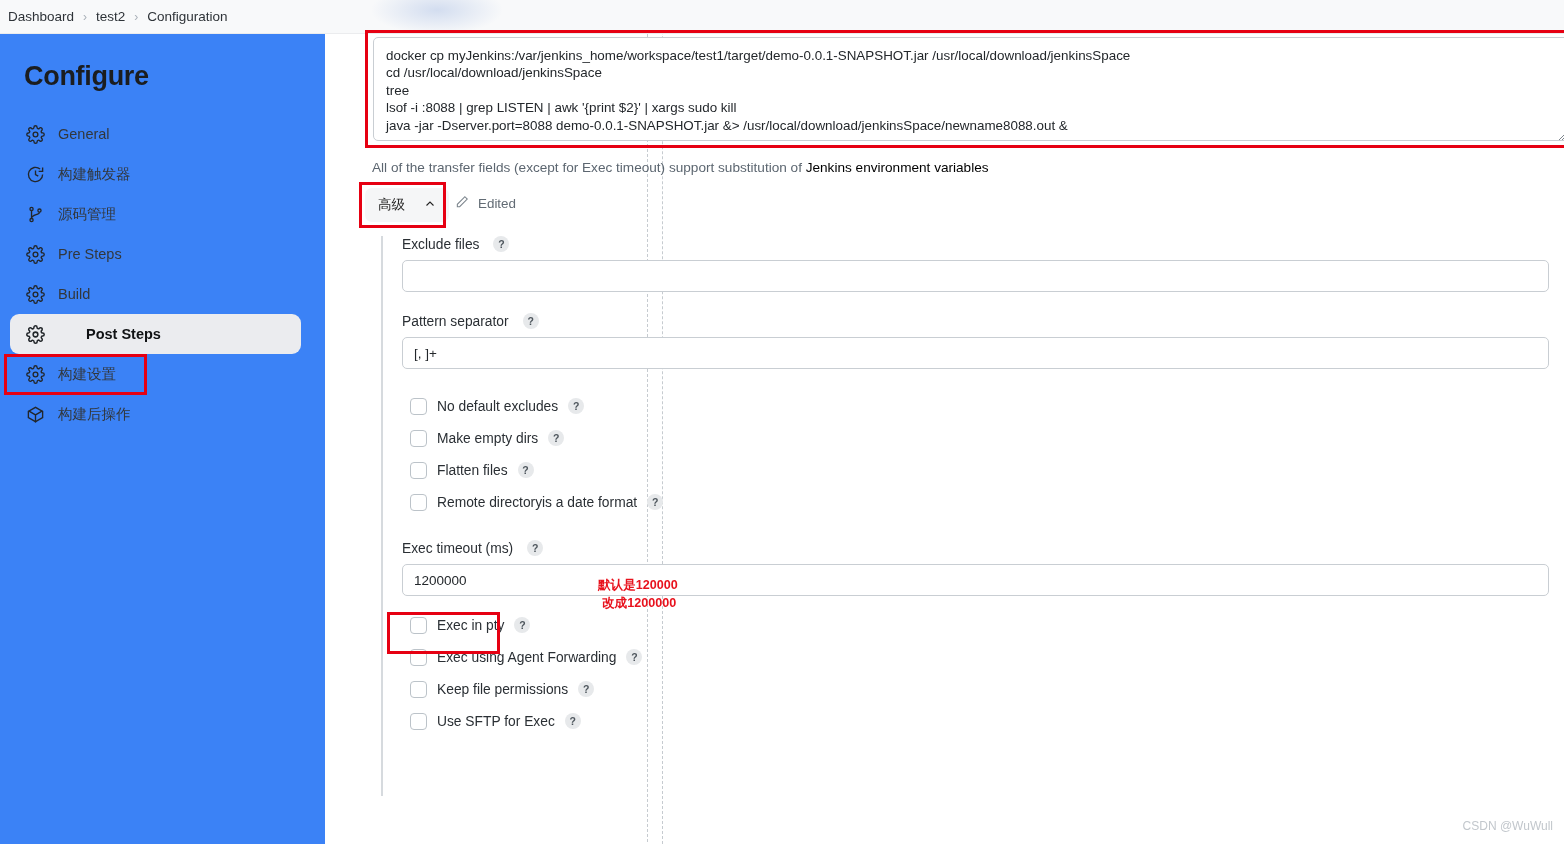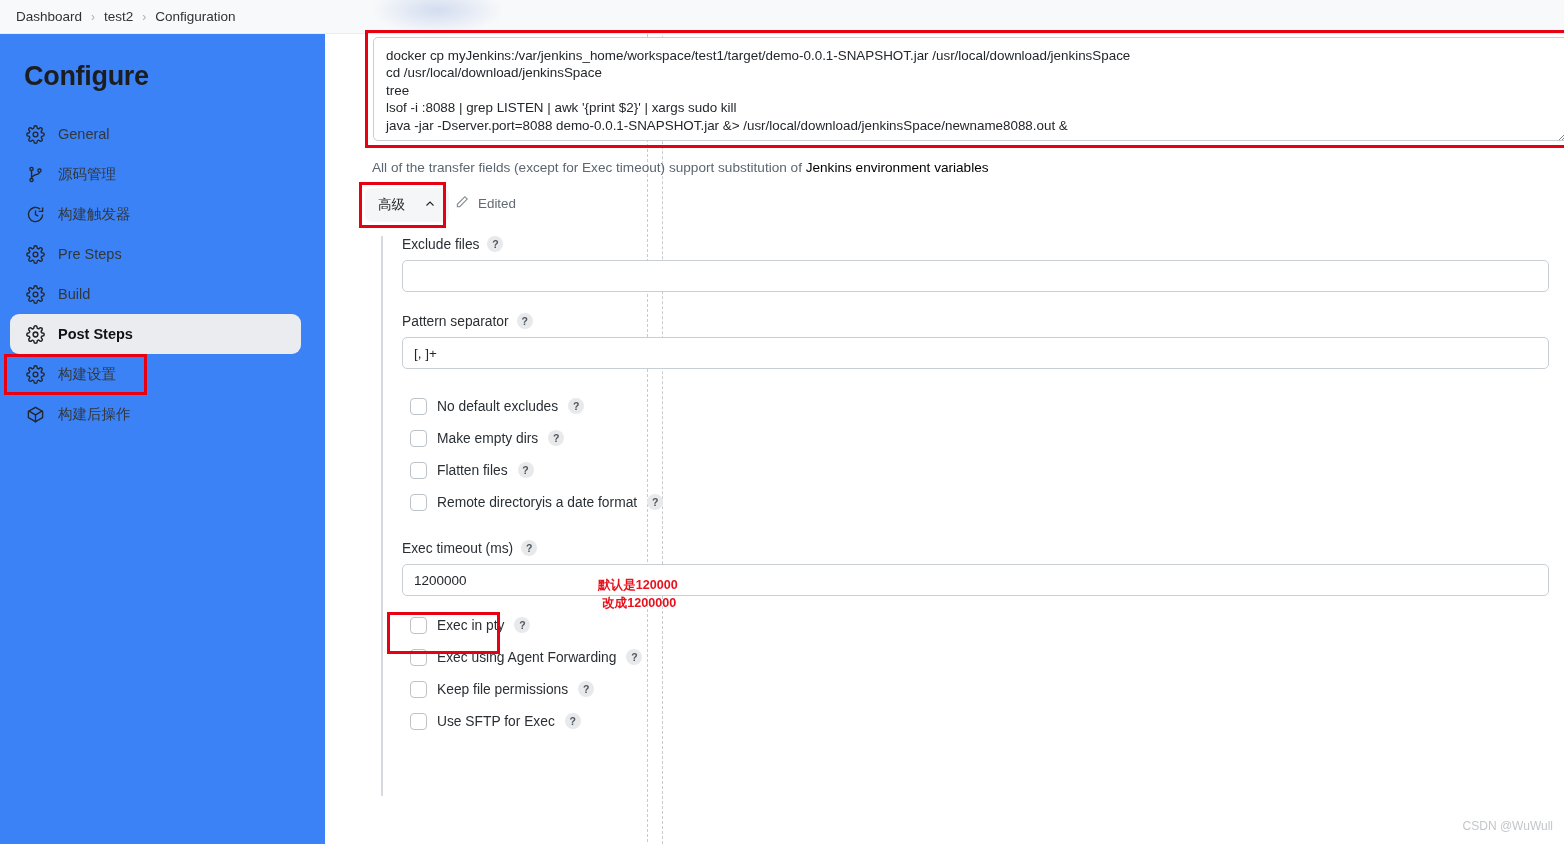--- a/index.html
+++ b/index.html
@@ -13,21 +13,21 @@
 
   
   .breadcrumb-bar {
     position: absolute;
     top: 0; left: 0;
     width: 1564px; height: 34px;
     background: #f8f9fa;
     border-bottom: 1px solid #ebecee;
     display: flex;
     align-items: center;
-    padding-left: 10px;
+    padding-left: 2px;
     z-index: 5;
   }
   .bc-blob {
     position: absolute;
     left: 372px; top: -14px;
     width: 130px; height: 48px;
     background: radial-gradient(ellipse at center, rgba(180,198,231,.55) 0%, rgba(248,249,250,0) 72%);
     pointer-events: none;
   }
   .bc-item {
@@ -61,21 +61,21 @@
   .nav-item {
     position: relative;
     display: flex;
     align-items: center;
     height: 40px;
     margin: 0 24px 0 10px;
     padding-left: 14px;
     border-radius: 9px;
     cursor: pointer;
   }
-  .nav-item.active { background: #ebecef; }
+  .nav-item.active { background: #ebecef; gap: 28px; }
   .nav-icon {
     width: 22px; height: 22px;
     margin-right: 12px;
     flex: 0 0 22px;
     display: flex; align-items: center; justify-content: center;
     color: #22262a;
   }
   .nav-label {
     font-size: 14.5px;
     color: #32373c;
@@ -182,21 +182,21 @@
   .adv-panel {
     position: absolute;
     left: 56px; top: 202px;
     width: 1184px; height: 560px;
     border-left: 2px solid #d6dade;
     padding-left: 19px;
   }
   .field-label {
     display: flex;
     align-items: center;
-    gap: 8px;
+    gap: 14px;
     font-size: 13.8px;
     color: #2a2f34;
     margin-bottom: 8px;
   }
   .help-badge {
     width: 16px; height: 16px;
     border-radius: 50%;
     background: #e7e9eb;
     color: #4e565d;
     font-size: 10.5px;
@@ -289,38 +289,38 @@
           <circle cx="12" cy="12" r="3"></circle>
           <path d="M19.4 15a1.6 1.6 0 0 0 .3 1.8l.1.1a2 2 0 1 1-2.8 2.8l-.1-.1a1.6 1.6 0 0 0-1.8-.3 1.6 1.6 0 0 0-1 1.5V21a2 2 0 1 1-4 0v-.1A1.6 1.6 0 0 0 9 19.4a1.6 1.6 0 0 0-1.8.3l-.1.1a2 2 0 1 1-2.8-2.8l.1-.1a1.6 1.6 0 0 0 .3-1.8 1.6 1.6 0 0 0-1.5-1H3a2 2 0 1 1 0-4h.1A1.6 1.6 0 0 0 4.6 9a1.6 1.6 0 0 0-.3-1.8l-.1-.1a2 2 0 1 1 2.8-2.8l.1.1a1.6 1.6 0 0 0 1.8.3H9a1.6 1.6 0 0 0 1-1.5V3a2 2 0 1 1 4 0v.1a1.6 1.6 0 0 0 1 1.5 1.6 1.6 0 0 0 1.8-.3l.1-.1a2 2 0 1 1 2.8 2.8l-.1.1a1.6 1.6 0 0 0-.3 1.8V9a1.6 1.6 0 0 0 1.5 1H21a2 2 0 1 1 0 4h-.1a1.6 1.6 0 0 0-1.5 1z"></path>
         </svg>
       </span>
       <span class="nav-label">General</span>
     </div>
 
     <div class="nav-item">
       <span class="nav-icon">
         <svg width="19" height="19" viewBox="0 0 24 24" fill="none" stroke="currentColor" stroke-width="1.7">
+          <path d="M21 12a9 9 0 1 1-3.2-6.9"></path>
+            <path d="M21 3v5h-5"></path>
+            <path d="M12 7v5l3.5 2"></path>
+        </svg>
+      </span>
+      <span class="nav-label">构建触发器</span>
+    </div>
+
+    <div class="nav-item">
+      <span class="nav-icon">
+        <svg width="19" height="19" viewBox="0 0 24 24" fill="none" stroke="currentColor" stroke-width="1.7">
           <circle cx="7" cy="5" r="2"></circle>
             <circle cx="7" cy="19" r="2"></circle>
             <circle cx="17" cy="7" r="2"></circle>
           <path d="M7 7v10M17 9c0 4-10 2-10 8"></path>
         </svg>
       </span>
       <span class="nav-label">源码管理</span>
-    </div>
-
-    <div class="nav-item">
-      <span class="nav-icon">
-        <svg width="19" height="19" viewBox="0 0 24 24" fill="none" stroke="currentColor" stroke-width="1.7">
-          <path d="M21 12a9 9 0 1 1-3.2-6.9"></path>
-            <path d="M21 3v5h-5"></path>
-            <path d="M12 7v5l3.5 2"></path>
-        </svg>
-      </span>
-      <span class="nav-label">构建触发器</span>
     </div>
 
 
     <div class="nav-item">
       <span class="nav-icon">
         <svg width="19" height="19" viewBox="0 0 24 24" fill="none" stroke="currentColor" stroke-width="1.7">
           <circle cx="12" cy="12" r="3"></circle>
           <path d="M19.4 15a1.6 1.6 0 0 0 .3 1.8l.1.1a2 2 0 1 1-2.8 2.8l-.1-.1a1.6 1.6 0 0 0-1.8-.3 1.6 1.6 0 0 0-1 1.5V21a2 2 0 1 1-4 0v-.1A1.6 1.6 0 0 0 9 19.4a1.6 1.6 0 0 0-1.8.3l-.1.1a2 2 0 1 1-2.8-2.8l.1-.1a1.6 1.6 0 0 0 .3-1.8 1.6 1.6 0 0 0-1.5-1H3a2 2 0 1 1 0-4h.1A1.6 1.6 0 0 0 4.6 9a1.6 1.6 0 0 0-.3-1.8l-.1-.1a2 2 0 1 1 2.8-2.8l.1.1a1.6 1.6 0 0 0 1.8.3H9a1.6 1.6 0 0 0 1-1.5V3a2 2 0 1 1 4 0v.1a1.6 1.6 0 0 0 1 1.5 1.6 1.6 0 0 0 1.8-.3l.1-.1a2 2 0 1 1 2.8 2.8l-.1.1a1.6 1.6 0 0 0-.3 1.8V9a1.6 1.6 0 0 0 1.5 1H21a2 2 0 1 1 0 4h-.1a1.6 1.6 0 0 0-1.5 1z"></path>
         </svg>
       </span>

